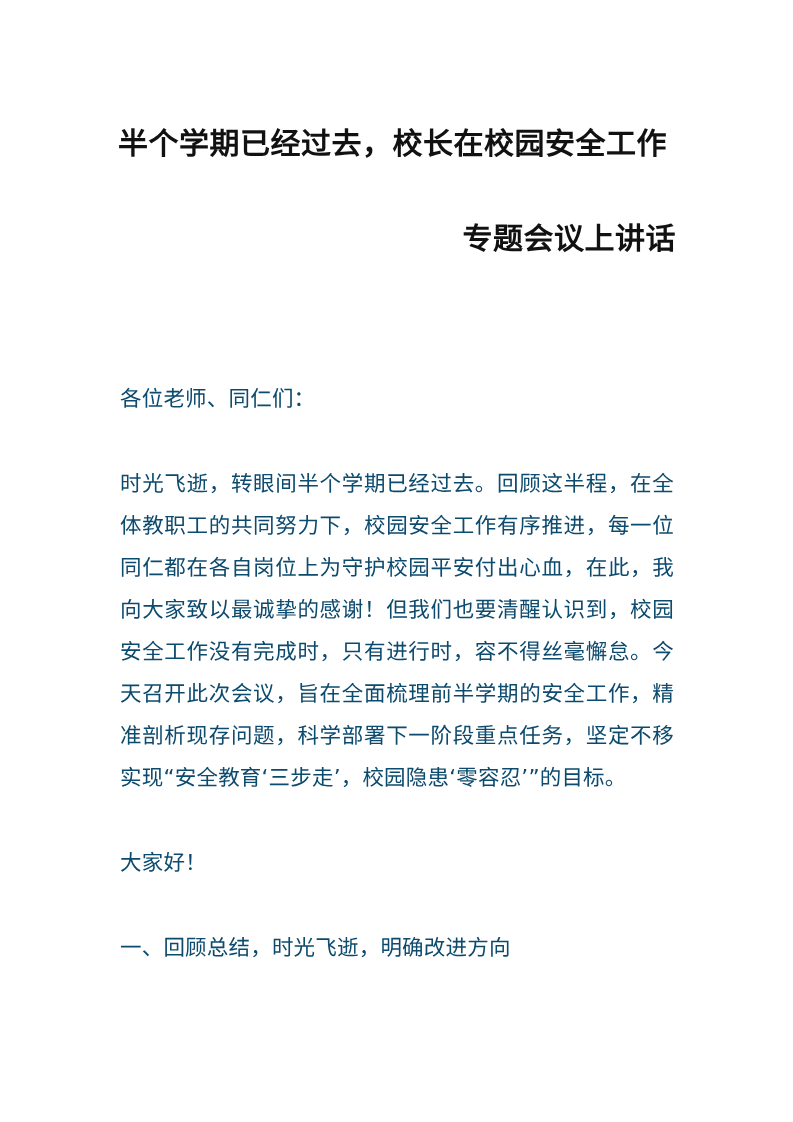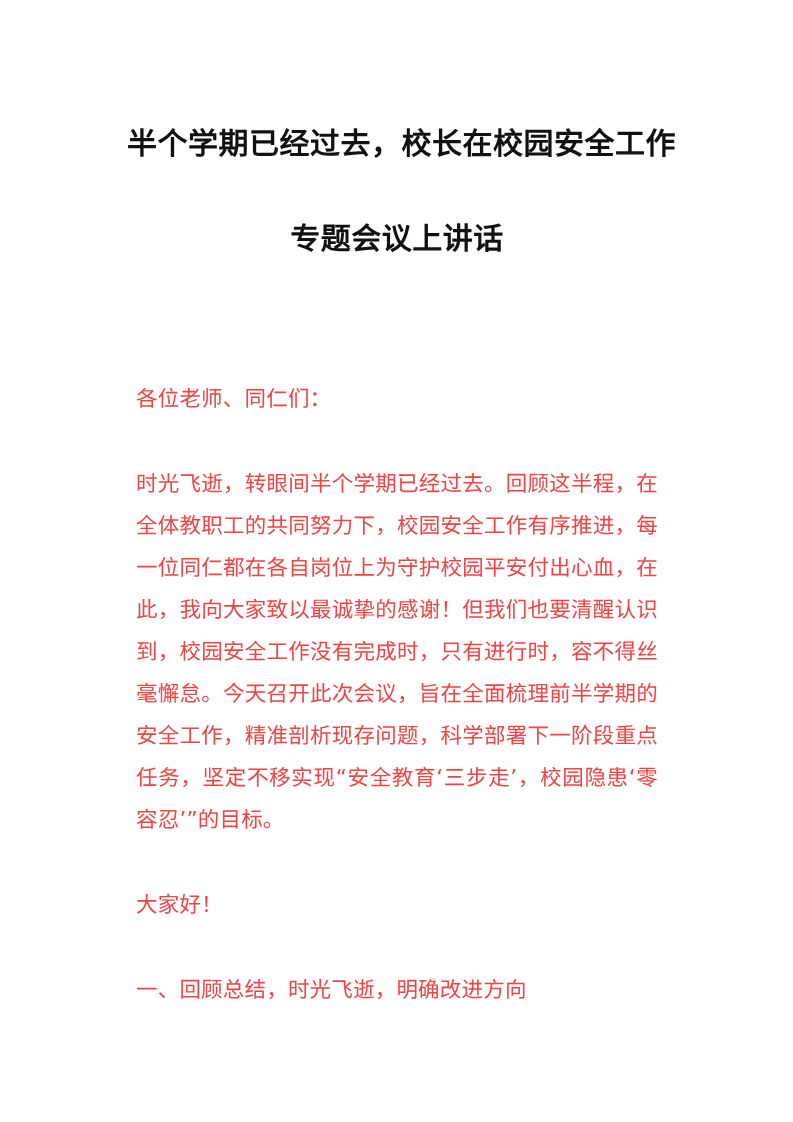--- a/index.html
+++ b/index.html
@@ -39,35 +39,35 @@
     line-height: 52px;
     text-align: center;
     letter-spacing: 0.5px;
     color: #111111;
     margin: 0;
   }
   .doc-title .title-line {
     display: block;
   }
   .doc-title .title-line-1 {
-    text-align: right;
+    text-align: left;
     margin-bottom: 43px;
   }
   .doc-title .title-line-2 {
-    text-align: center;
+    text-align: right;
   }
 
   
   .body-block {
     font-size: 21.5px;
     line-height: 42px;
     text-align: justify;
     text-justify: inter-ideograph;
-    color: #ef4444;
-    margin: 18px;
+    color: #0c4a6e;
+    margin: 2px;
     letter-spacing: 0.2px;
   }
 
   .salutation {
     margin-top: 113px;
   }
   .greeting {
     margin-top: 43px;
   }
   .main-paragraph {

